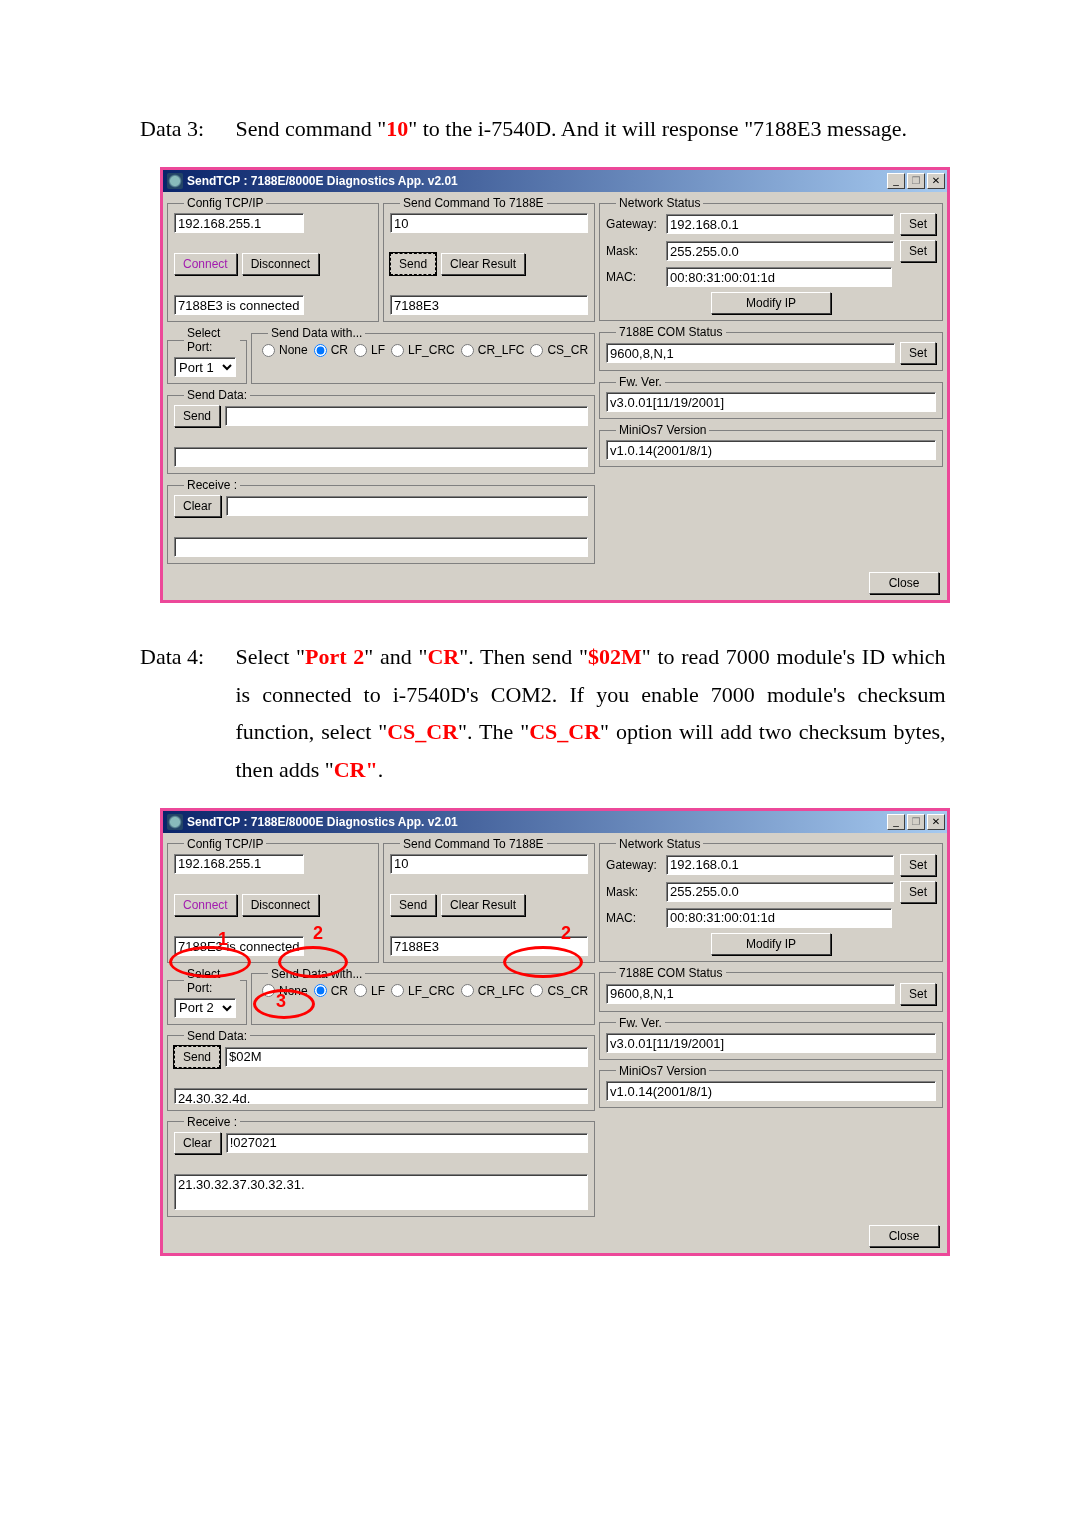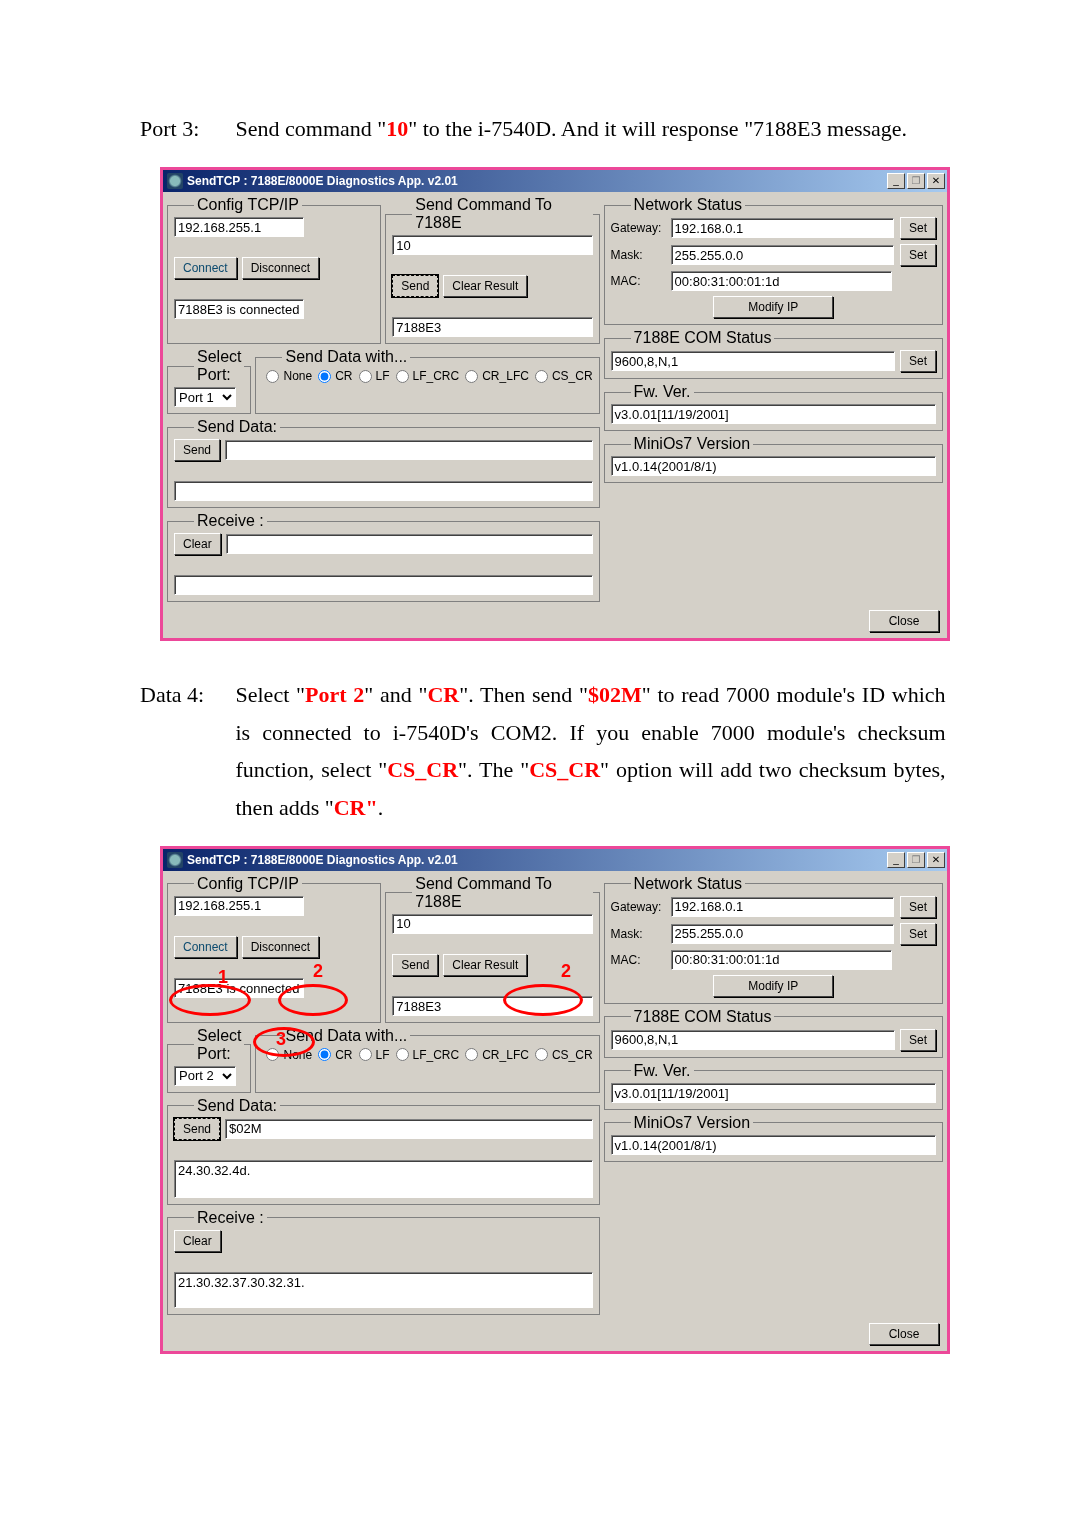--- a/index.html
+++ b/index.html
@@ -68,23 +68,23 @@
   }
   .left-col { flex: 0 0 410px; display: flex; flex-direction: column; gap: 4px; }
   .right-col { flex: 1; display: flex; flex-direction: column; gap: 4px; }
   fieldset.grp {
     border: 1px solid #808080;
     margin: 0;
     padding: 3px 6px 6px 6px;
     position: relative;
   }
   fieldset.grp legend {
-    font-size: 16px;
+    font-size: 12px;
     padding: 0 3px;
-    margin-left: 20px;
+    margin-left: 10px;
   }
   .win input[type="text"], .win .txt {
     background: #fff;
     border: 1px solid #808080;
     border-right-color: #fff;
     border-bottom-color: #fff;
     box-shadow: inset 1px 1px 0 #404040;
     font-family: inherit;
     font-size: 13px;
     padding: 1px 3px;
@@ -96,21 +96,21 @@
     border: 1px solid #fff;
     border-right-color: #404040;
     border-bottom-color: #404040;
     box-shadow: 1px 1px 0 #000;
     font-family: inherit;
     font-size: 12px;
     padding: 1px 8px;
     height: 22px;
     cursor: pointer;
   }
-  .btn.disabled { color: #0c4a6e; cursor: default; }
+  .btn.disabled { color: #a21caf; cursor: default; }
   .btn.focus { border: 1px dashed #000; box-shadow: 0 0 0 1px #000; }
   .row { display: flex; align-items: center; gap: 5px; margin-bottom: 20px; }
   .row:last-child { margin-bottom: 0; }
   .lbl { font-size: 12px; }
   .sel {
     background: #fff;
     border: 1px solid #808080;
     border-right-color: #fff;
     border-bottom-color: #fff;
     box-shadow: inset 1px 1px 0 #404040;
@@ -150,21 +150,21 @@
   }
   .footer .pn { position: absolute; right: 150px; }
 </style>
 </head>
 <body>
 
 <div class="page">
 
   <div class="step-block">
     <div class="step-line">
-      <span class="step-label">Port 3:</span>
+      <span class="step-label">Data 3:</span>
       <span class="step-body-cont">
         <span class="step-body">Send command "</span><span class="red">10</span><span class="step-body">" to the i-7540D. And it will response "7188E3 message.</span>
       </span>
     </div>
   </div>
 
   <div class="screenshot win">
     <div class="titlebar">
       <span class="tb-icon"></span>
       <span class="tb-title">SendTCP : 7188E/8000E Diagnostics App. v2.01</span>
@@ -360,27 +360,28 @@
             </div>
           </fieldset>
         </div>
         <fieldset class="grp">
           <legend>Send Data:</legend>
           <div class="row">
             <button class="btn focus">Send</button>
             <input type="text" style="flex: 1 1 0%;" value="$02M">
           </div>
           <div class="row">
-              <span class="txt" style="width:100%;height:38px">24.30.32.4d.</span>
+              <span class="txt" style="width:100%;height:16px">24.30.32.4d.</span>
             </div>
         </fieldset>
         <fieldset class="grp">
           <legend>Receive :</legend>
           <div class="row">
             <button class="btn">Clear</button>
+            <input type="text" style="flex: 1 1 0%;" value="!027021">
           </div>
           <div class="row">
               <span class="txt" style="width:100%;height:36px">21.30.32.37.30.32.31.</span>
             </div>
         </fieldset>
       </div>
       <div class="right-col">
         <fieldset class="grp">
           <legend>Network Status</legend>
           <div class="right-row">

